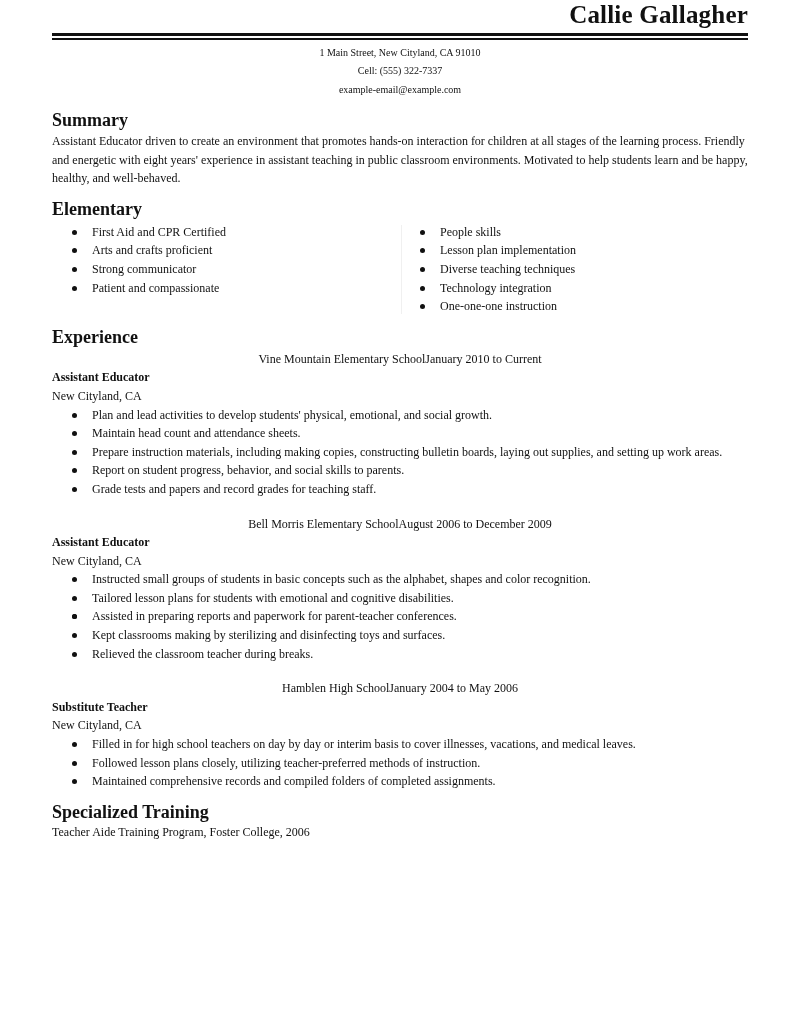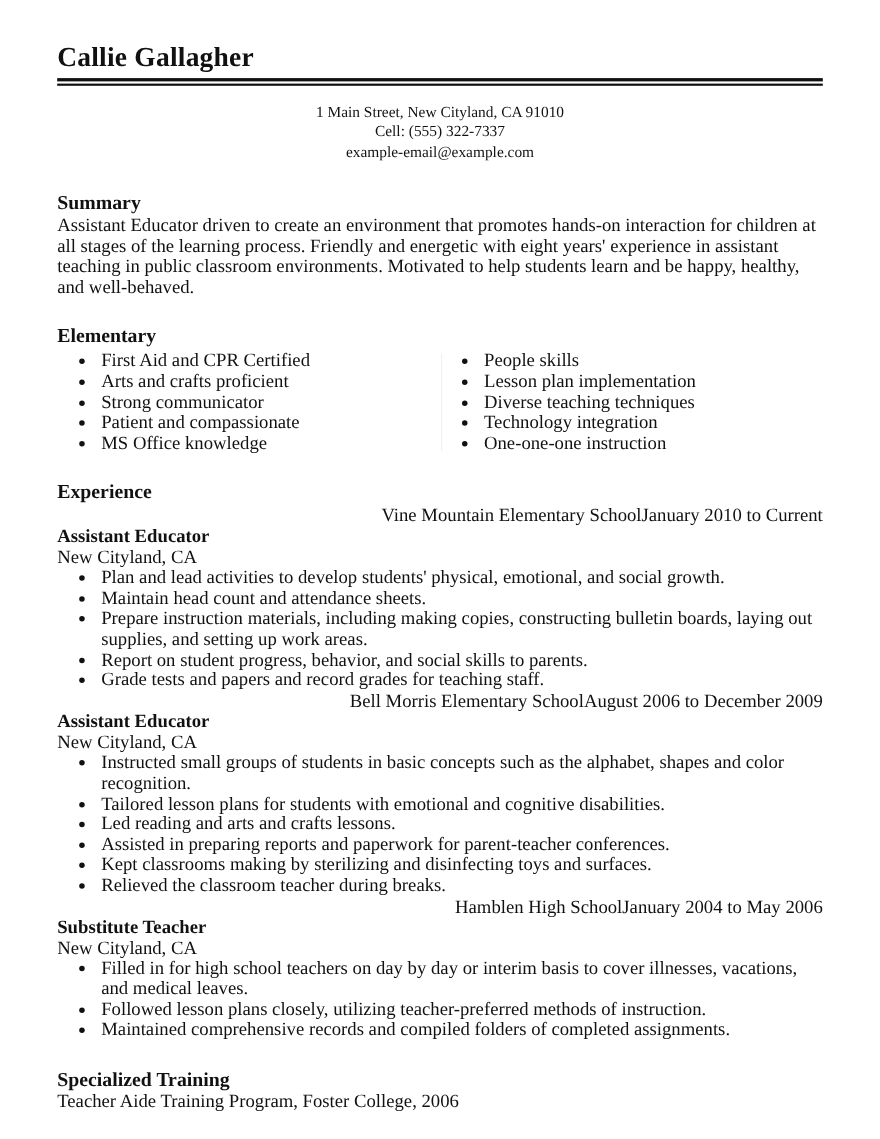--- a/index.html
+++ b/index.html
@@ -3,48 +3,48 @@
 <meta charset="utf-8">
 <style>
   html, body { margin: 0; padding: 0; background: #ffffff; }
   body {
     width: 800px; height: 1035px; overflow: hidden; position: relative;
     font-family: "Liberation Serif", "DejaVu Serif", serif;
     color: #111111;
   }
   .page { position: absolute; left: 52px; top: 0; width: 696px; }
   .name {
-    text-align: left; font-weight: bold; font-size: 25px;
-    line-height: 30px; margin-top: 38px; letter-spacing: 0.2px;
+    text-align: right; font-weight: bold; font-size: 25px;
+    line-height: 30px; letter-spacing: 0.2px;
   }
   .rule { margin-top: 3px; }
   .rule .thick { height: 3px; background: #111; }
   .rule .gap { height: 2px; }
   .rule .thin { height: 1.5px; background: #111; }
-  .contact { text-align: center; font-size: 14px; line-height: 18.5px; margin-top: 16px; }
-  .section-title { font-weight: bold; font-size: 18px; line-height: 22px; margin-top: 24px; }
-  .body-text { font-size: 17px; line-height: 18.6px; }
+  .contact { text-align: center; font-size: 10px; line-height: 18.5px; margin-top: 4px; }
+  .section-title { font-weight: bold; font-size: 18px; line-height: 22px; margin-top: 10px; }
+  .body-text { font-size: 12px; line-height: 18.6px; }
   .summary { margin-top: 1px; }
   .highlights { display: flex; margin-top: 3px; position: relative; }
   .hl-col { width: 50%; }
   .hl-col ul { margin: 0; padding: 0; list-style: none; }
   .sep {
     position: absolute; left: 349px; top: 2px; bottom: 2px; width: 1px;
     background: #f0f0f0;
   }
   ul.bullets { margin: 0; padding: 0; list-style: none; }
   ul.bullets li { position: relative; padding-left: 40px; }
   ul.bullets li .dot {
     position: absolute; left: 20px; top: 7px; width: 5px; height: 5px;
     border-radius: 50%; background: #111;
   }
   .hl-col.right ul.bullets li { padding-left: 40px; }
   .hl-col.right ul.bullets li .dot { left: 20px; }
-  .job { margin-top: 1px; }
-  .job-head { display: flex; justify-content: flex-end; }
+  .job { margin-top: 16px; }
+  .job-head { display: flex; justify-content: center; }
   .job-title { font-weight: bold; }
   .exp-first { margin-top: 2px; }
 </style>
 </head>
 <body>
 
 <div class="page">
 
   <div class="name">Callie Gallagher</div>
   <div class="rule">
@@ -62,21 +62,20 @@
   <div class="body-text summary">Assistant Educator driven to create an environment that promotes hands-on interaction for children at all stages of the learning process. Friendly and energetic with eight years' experience in assistant teaching in public classroom environments. Motivated to help students learn and be happy, healthy, and well-behaved.</div>
 
   <div class="section-title">Elementary</div>
   <div class="highlights body-text">
     <div class="hl-col left">
       <ul class="bullets" id="hl-left">
           <li><span class="dot"></span><span>First Aid and CPR Certified</span></li>
           <li><span class="dot"></span><span>Arts and crafts proficient</span></li>
           <li><span class="dot"></span><span>Strong communicator</span></li>
           <li><span class="dot"></span><span>Patient and compassionate</span></li>
-          <li><span class="dot"></span><span>MS Office knowledge</span></li>
         </ul>
     </div>
     <div class="sep"></div>
     <div class="hl-col right">
       <ul class="bullets" id="hl-right">
           <li><span class="dot"></span><span>People skills</span></li>
           <li><span class="dot"></span><span>Lesson plan implementation</span></li>
           <li><span class="dot"></span><span>Diverse teaching techniques</span></li>
           <li><span class="dot"></span><span>Technology integration</span></li>
           <li><span class="dot"></span><span>One-one-one instruction</span></li>
@@ -104,21 +103,21 @@
       <div class="job body-text">
         <div class="job-head">
           <span>Bell Morris Elementary School</span>
           <span>August 2006 to December 2009</span>
         </div>
         <div class="job-title">Assistant Educator</div>
         <div>New Cityland, CA</div>
         <ul class="bullets">
           <li><span class="dot"></span><span>Instructed small groups of students in basic concepts such as the alphabet, shapes and color recognition.</span></li>
           <li><span class="dot"></span><span>Tailored lesson plans for students with emotional and cognitive disabilities.</span></li>
-          <li><span class="dot"></span><span>Led reading and arts and crafts lessons.</span></li>
+          <li><span class="dot"></span></li>
           <li><span class="dot"></span><span>Assisted in preparing reports and paperwork for parent-teacher conferences.</span></li>
           <li><span class="dot"></span><span>Kept classrooms making by sterilizing and disinfecting toys and surfaces.</span></li>
           <li><span class="dot"></span><span>Relieved the classroom teacher during breaks.</span></li>
         </ul>
       </div>
       <div class="job body-text">
         <div class="job-head">
           <span>Hamblen High School</span>
           <span>January 2004 to May 2006</span>
         </div>

